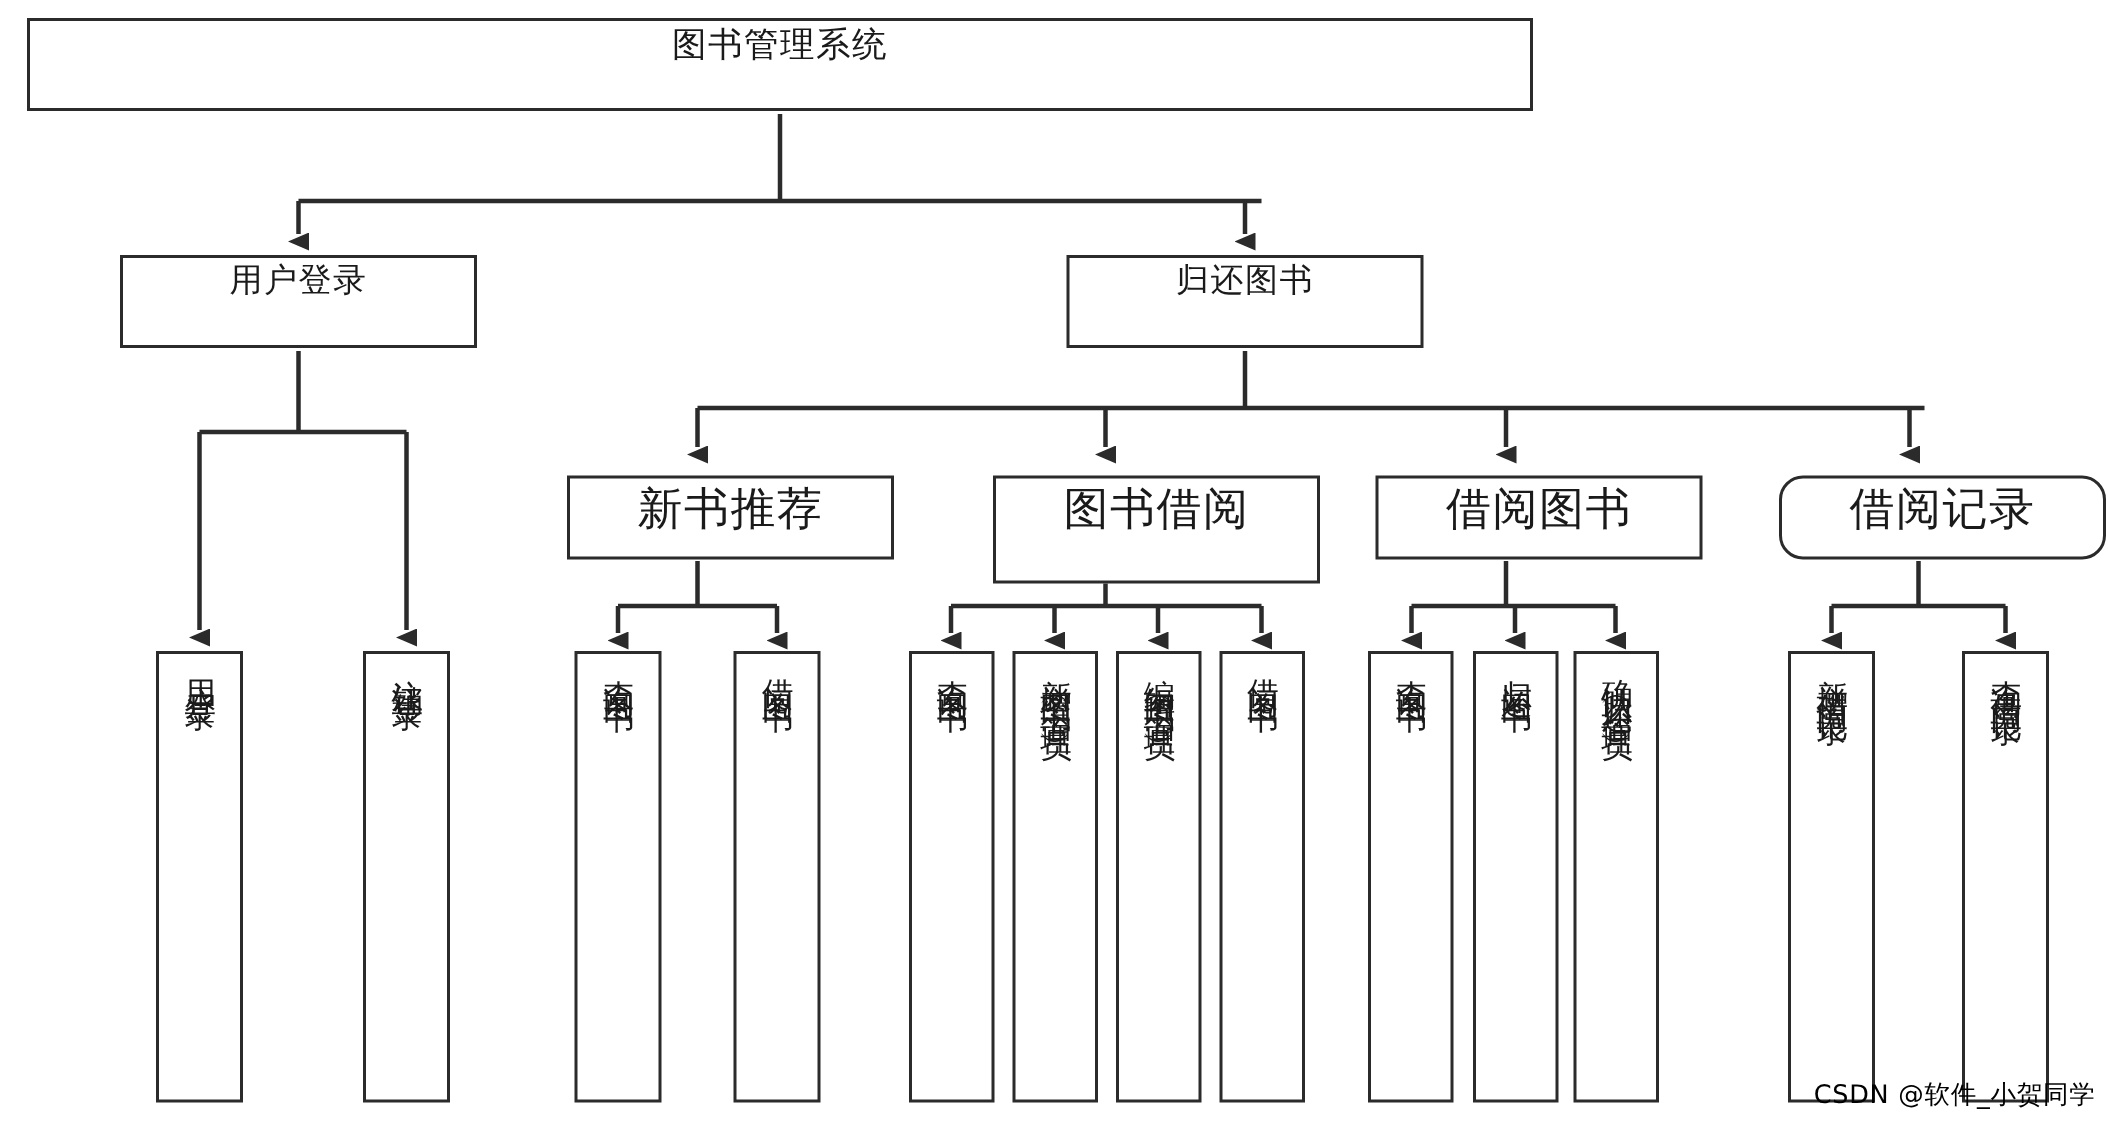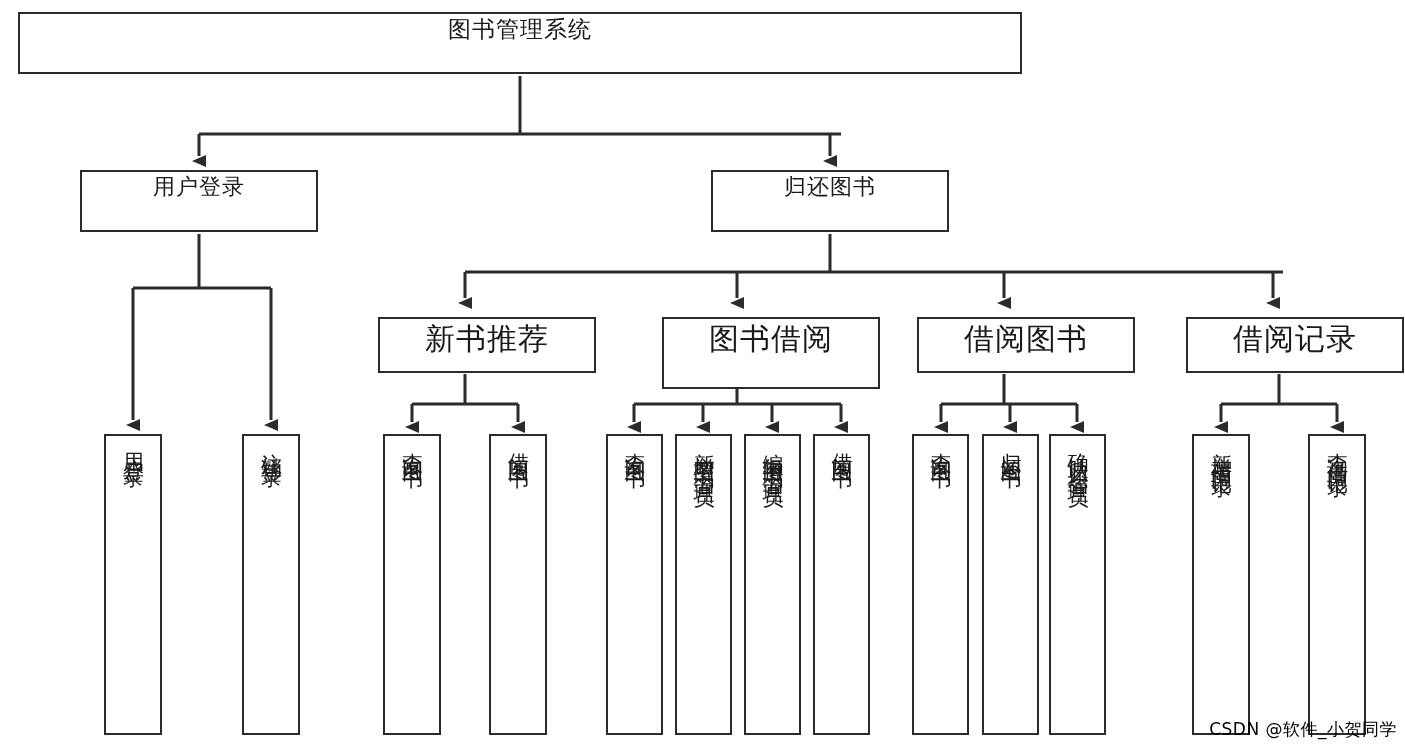--- a/index.html
+++ b/index.html
@@ -135,21 +135,21 @@
   </div>
 
   <div class="node level3" style="left:646px; top:317px; width:218px; height:72px;">
     <span class="hlabel">图书借阅</span>
   </div>
 
   <div class="node level3" style="left:901px; top:317px; width:218px; height:56px;">
     <span class="hlabel">借阅图书</span>
   </div>
 
-  <div class="node level3" style="left:1170px; top:317px; width:218px; height:56px;">
+  <div class="node level3" style="left:1170px; top:317px; width:218px; height:56px;border-radius:16px;">
     <span class="hlabel">借阅记录</span>
   </div>
 
   <div class="node leaf" style="left:104px; top:434px; width:58px; height:301px;">
     <span class="vlabel">用户登录</span>
   </div>
 
   <div class="node leaf" style="left:242px; top:434px; width:58px; height:301px;">
     <span class="vlabel">注销登录</span>
   </div>

